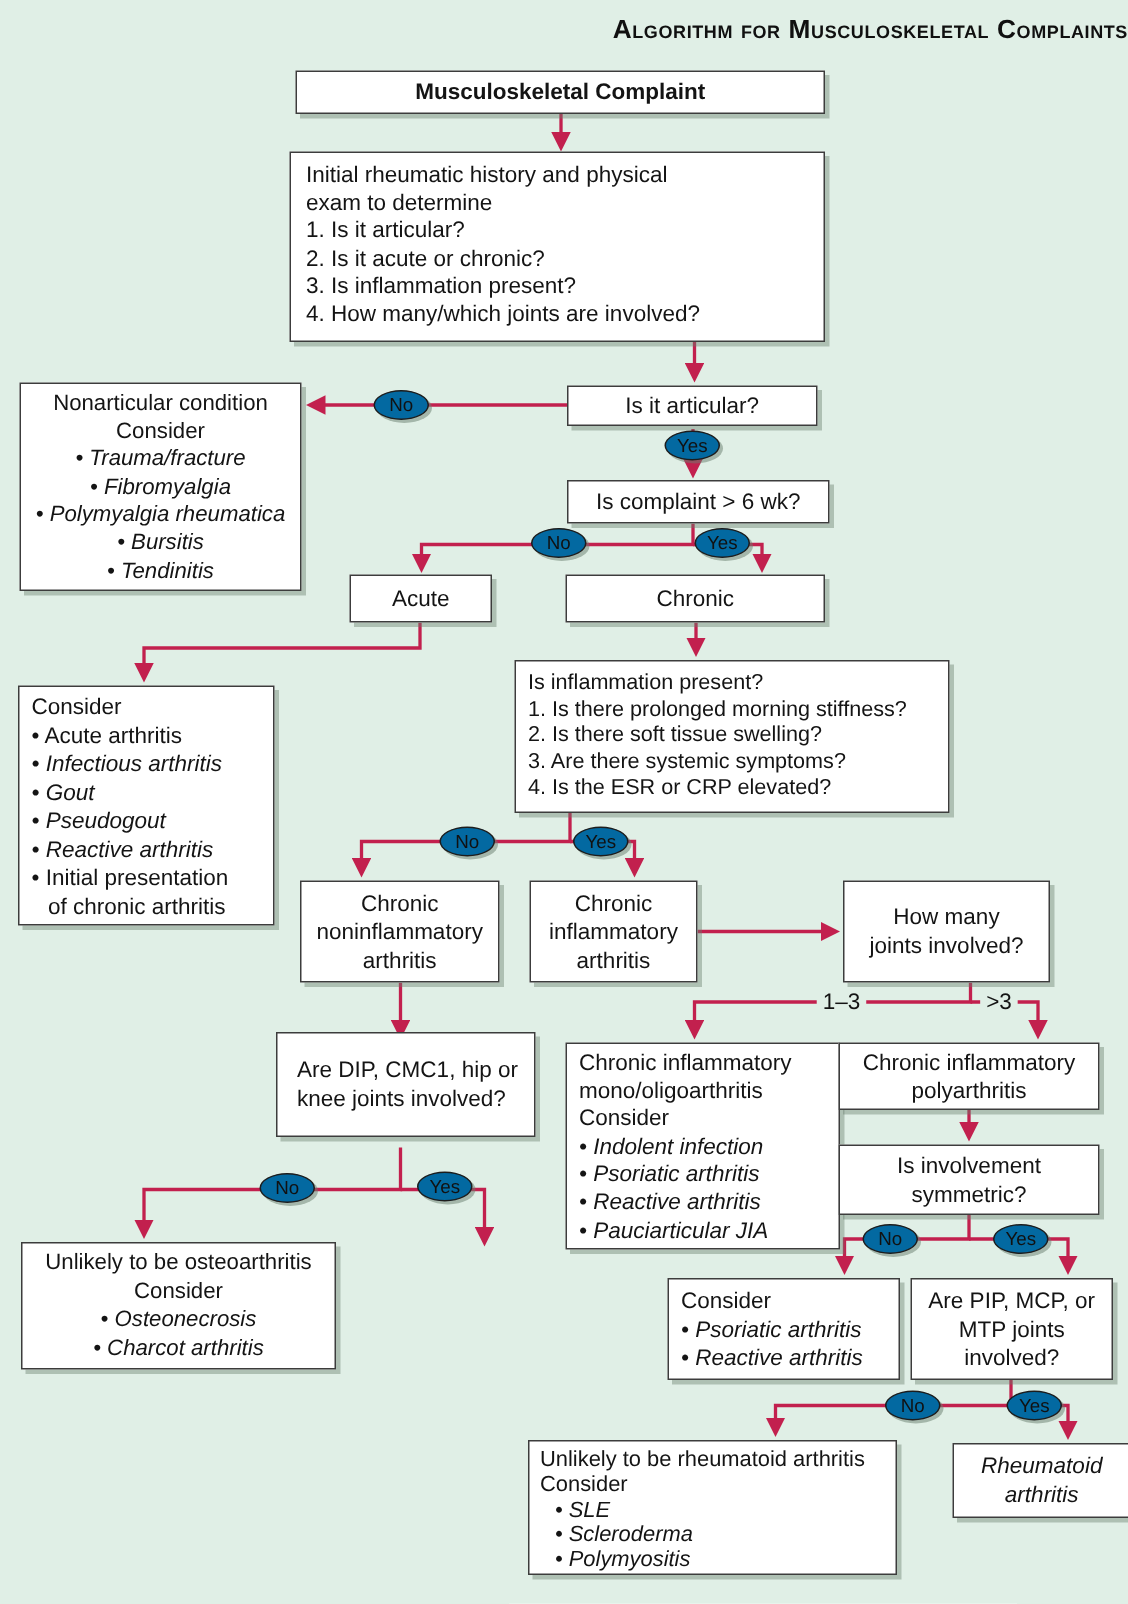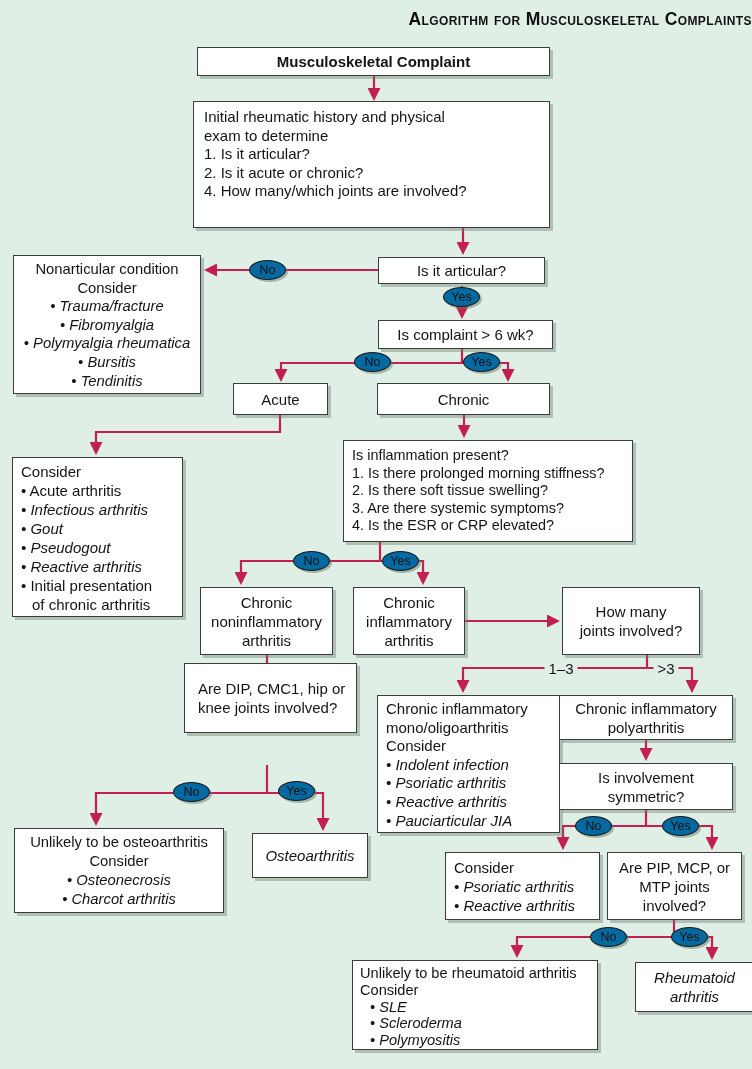--- a/index.html
+++ b/index.html
@@ -93,20 +93,21 @@
 
   <div class="box c" style="left:197px;top:47px;width:353px;height:29px">
       <div class="ln bd">Musculoskeletal Complaint</div>
     </div>
 
   <div class="box lh185" style="left:193px;top:101px;width:357px;height:127px;padding:6px 10px">
       <div class="ln">Initial rheumatic history and physical</div>
       <div class="ln">exam to determine</div>
       <div class="ln">1. Is it articular?</div>
       <div class="ln">2. Is it acute or chronic?</div>
+      <div class="ln">3. Is inflammation present?</div>
       <div class="ln">4. How many/which joints are involved?</div>
     </div>
 
   <div class="box c" style="left:378px;top:257px;width:167px;height:27px">
       <div class="ln">Is it articular?</div>
     </div>
 
   <div class="box lh185 sm2" style="left:13px;top:255px;width:188px;height:139px">
       <div class="ln">Nonarticular condition</div>
       <div class="ln">Consider</div>
@@ -158,21 +159,21 @@
       <div class="ln">Chronic</div>
       <div class="ln">inflammatory</div>
       <div class="ln">arthritis</div>
     </div>
 
   <div class="box c" style="left:562px;top:587px;width:138px;height:68px">
       <div class="ln">How many</div>
       <div class="ln">joints involved?</div>
     </div>
 
-  <div class="box vc" style="left:184px;top:663px;width:173px;height:70px;padding-left:13px">
+  <div class="box vc" style="left:184px;top:688px;width:173px;height:70px;padding-left:13px">
       <div class="ln">Are DIP, CMC1, hip or</div>
       <div class="ln">knee joints involved?</div>
     </div>
 
   <div class="box lh185" style="left:377px;top:695px;width:183px;height:138px">
       <div class="ln">Chronic inflammatory</div>
       <div class="ln">mono/oligoarthritis</div>
       <div class="ln">Consider</div>
       <div class="ln it">• Indolent infection</div>
       <div class="ln it">• Psoriatic arthritis</div>
@@ -190,23 +191,20 @@
       <div class="ln">symmetric?</div>
     </div>
 
   <div class="box sm2" style="left:14px;top:828px;width:210px;height:85px">
       <div class="ln">Unlikely to be osteoarthritis</div>
       <div class="ln">Consider</div>
       <div class="ln it">• Osteonecrosis</div>
       <div class="ln it">• Charcot arthritis</div>
     </div>
 
-  <div class="box c" style="left:252px;top:833px;width:116px;height:45px">
-      <div class="ln it">Osteoarthritis</div>
-    </div>
 
   <div class="box vc" style="left:445px;top:852px;width:155px;height:68px">
       <div class="ln">Consider</div>
       <div class="ln it">• Psoriatic arthritis</div>
       <div class="ln it">• Reactive arthritis</div>
     </div>
 
   <div class="box c" style="left:607px;top:852px;width:135px;height:68px">
       <div class="ln">Are PIP, MCP, or</div>
       <div class="ln">MTP joints</div>

